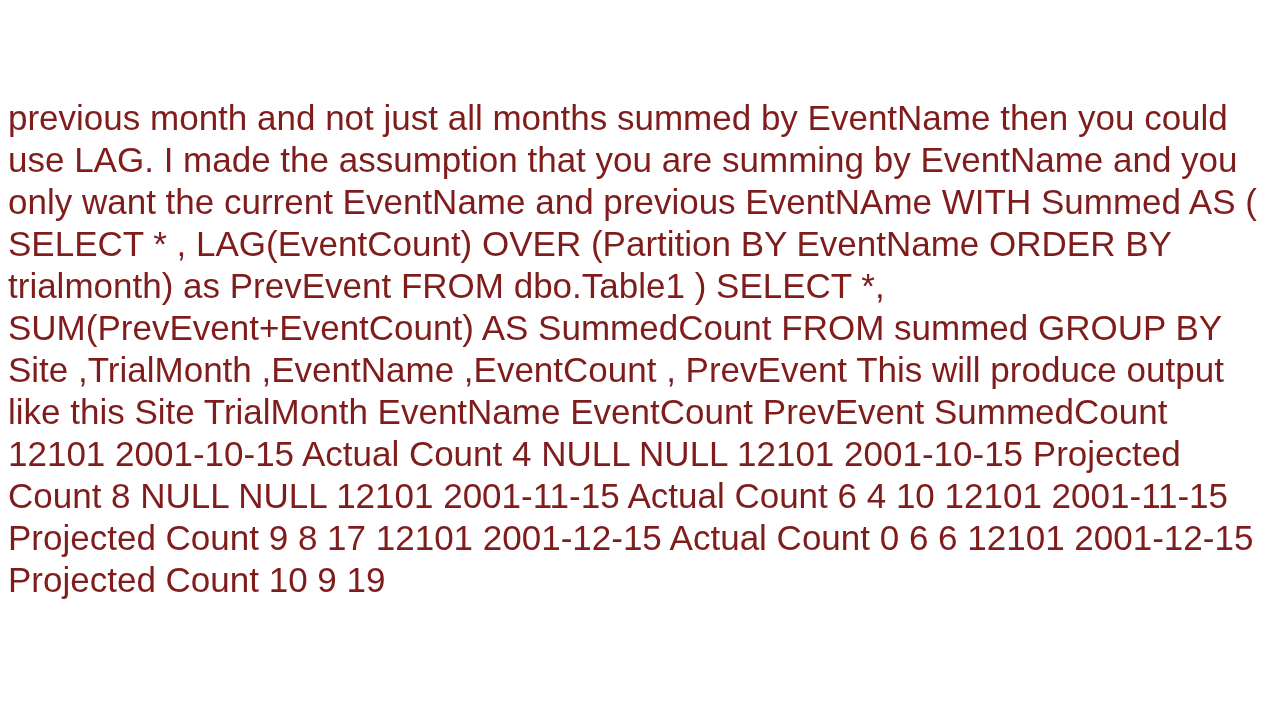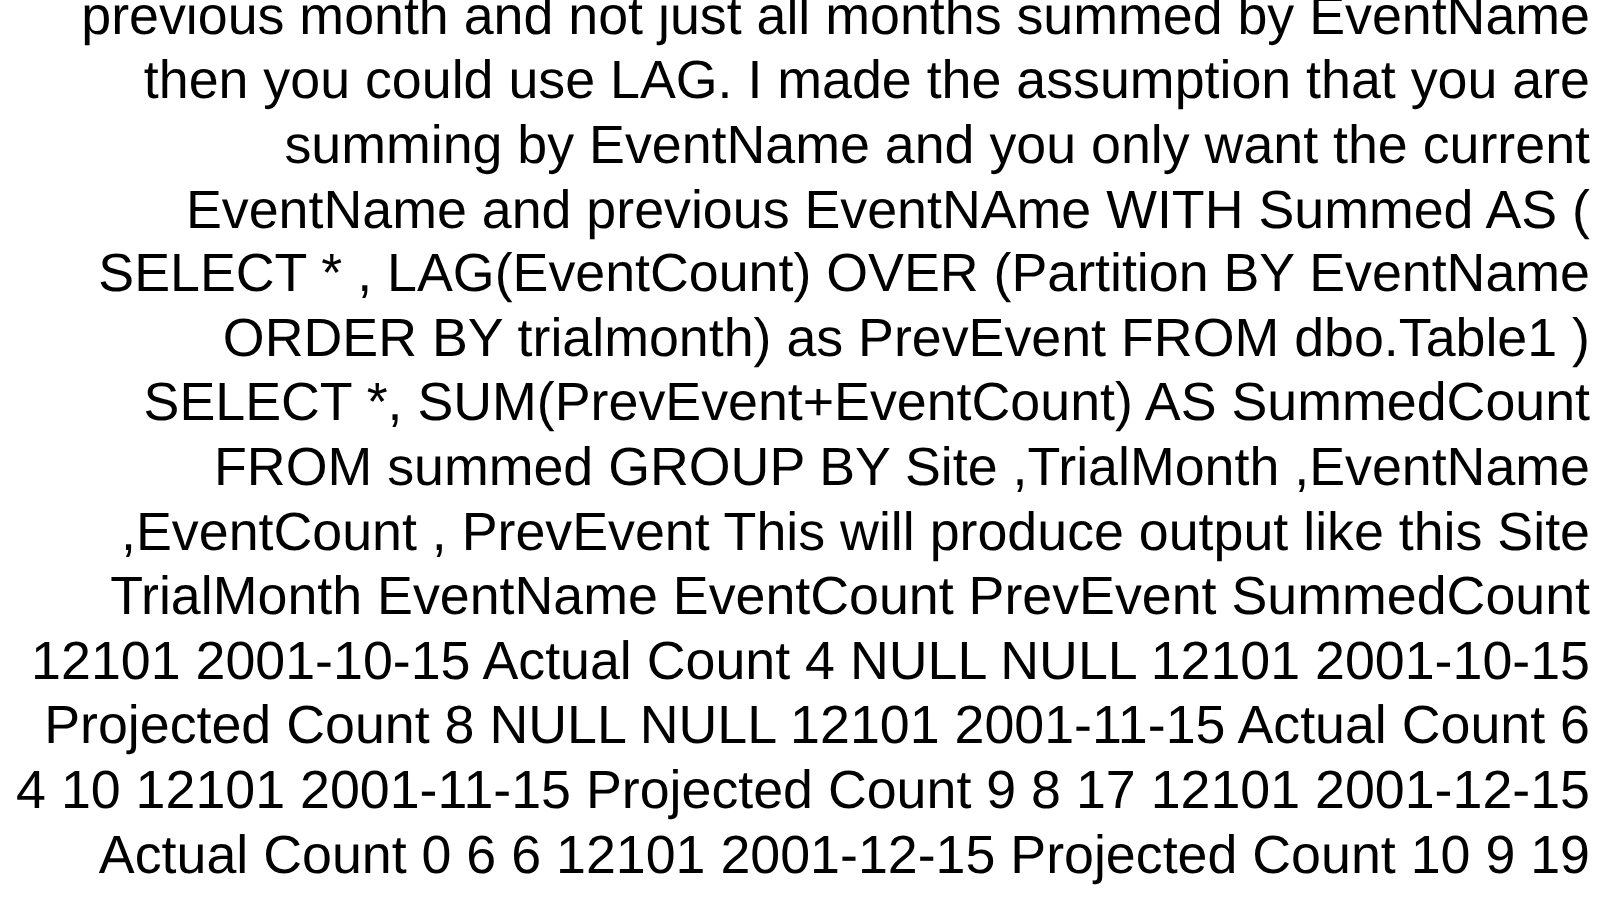--- a/index.html
+++ b/index.html
@@ -9,24 +9,24 @@
     height: 720px;
     overflow: hidden;
     background: #ffffff;
     font-family: Arial, Helvetica, sans-serif;
   }
   .content {
     width: 1280px;
     height: 720px;
     box-sizing: border-box;
     padding: 0 8px;
-    text-align: right;
-    font-size: 43px;
+    text-align: left;
+    font-size: 35px;
     line-height: 1.2;
-    color: #000000;
+    color: #7f1d1d;
     display: flex;
     align-items: center;
     justify-content: center;
   }
   .inner {
     width: 100%;
     margin-top: -22px;
   }
 </style>
 </head>

